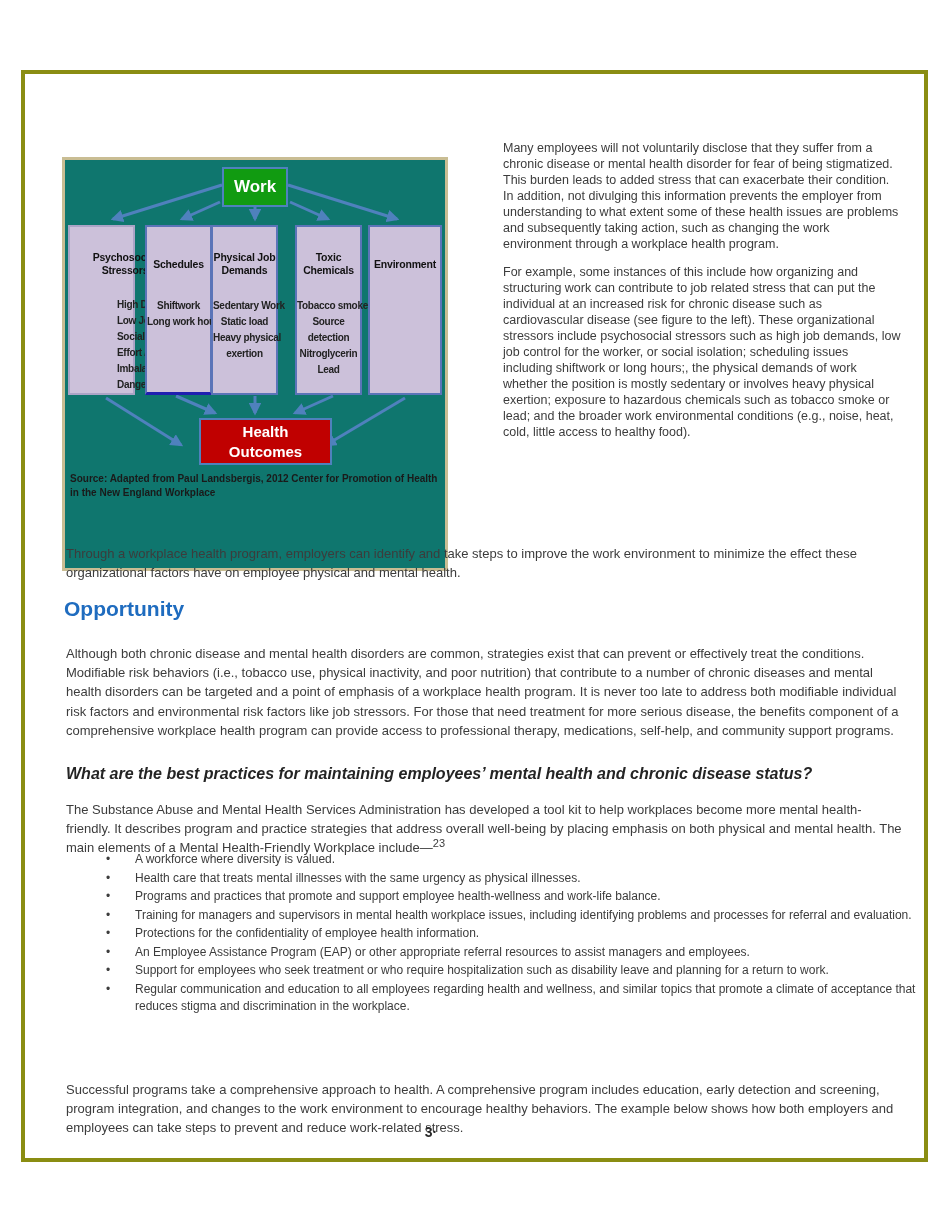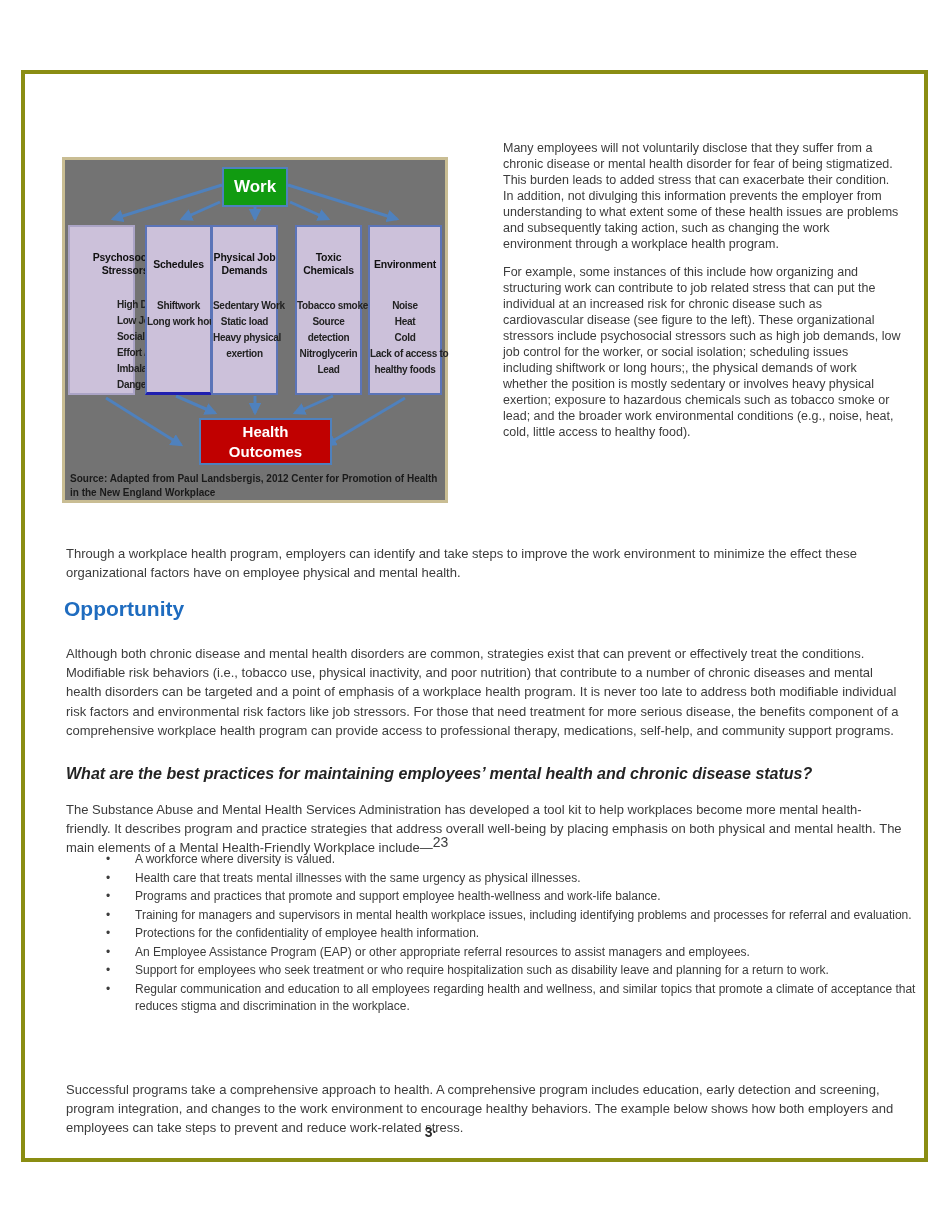--- a/index.html
+++ b/index.html
@@ -9,23 +9,23 @@
     color:var(--text,#3c3c3c);
   }
   
   .page-frame{
     position:absolute;left:21px;top:70px;width:907px;height:1092px;
     box-sizing:border-box;border:4px solid var(--page-border,#8a8d12);
     background:#fff;
   }
   
   .figure{
-    position:absolute;left:62px;top:157px;width:386px;height:346px;
+    position:absolute;left:62px;top:157px;width:386px;height:414px;
     box-sizing:border-box;border:3px solid var(--figure-border,#c9bd93);
-    background:#737373;
+    background:#0f766e;
   }
   .figure-inner{position:absolute;inset:0;}
   .figure svg.arrows{position:absolute;left:0;top:0;width:380px;height:340px;pointer-events:none;}
   .work-box{
     position:absolute;left:157px;top:7px;width:66px;height:40px;
     background:var(--work-green,#119b11);border:2px solid var(--arrow-blue,#4f81bd);
     box-sizing:border-box;display:flex;align-items:center;justify-content:center;
     color:#fff;font-weight:bold;font-size:17px;
   }
   .col{
@@ -60,21 +60,21 @@
   .opportunity-heading{
     position:absolute;left:64px;top:583px;
     font-size:21px;font-weight:bold;color:var(--heading-blue,#1f6cbf);
   }
   .although{left:66px;top:631px;width:845px;}
   .question-heading{
     position:absolute;left:66px;top:752px;width:862px;
     font-size:16px;font-weight:bold;font-style:italic;color:#242424;
   }
   .samhsa{left:66px;top:787px;width:840px;}
-  sup{font-size:14px;vertical-align:super;line-height:0;}
+  sup{font-size:11px;vertical-align:super;line-height:0;}
   ul.bullets{
     position:absolute;left:66px;top:851px;width:862px;
     margin:0;padding:0;list-style:none;font-size:12px;line-height:17.5px;
   }
   ul.bullets li{position:relative;margin:0 0 1px 40px;padding-left:29px;}
   ul.bullets li::before{content:"\2022";position:absolute;left:0;top:0;}
   .closing{left:66px;top:1067px;width:840px;}
   .page-number{
     position:absolute;left:66px;top:1124px;width:730px;text-align:center;
     font-size:14px;font-weight:bold;color:#2a2a2a;
@@ -144,27 +144,20 @@
           <div class="col-items">
             <div class="col-item">Tobacco smoke</div>
             <div class="col-item">Source</div>
             <div class="col-item">detection</div>
             <div class="col-item">Nitroglycerin</div>
             <div class="col-item">Lead</div>
           </div>
         </div>
         <div class="col" style="left: 303px; width: 74px;">
           <div class="col-title">Environment</div>
-          <div class="col-items">
-            <div class="col-item">Noise</div>
-            <div class="col-item">Heat</div>
-            <div class="col-item">Cold</div>
-            <div class="col-item">Lack of access to</div>
-            <div class="col-item">healthy foods</div>
-          </div>
         </div>
       </div>
 
     <div class="outcome-box">
         <div>Health</div>
         <div>Outcomes</div>
       </div>
 
     <div class="figure-source">Source: Adapted from Paul Landsbergis, 2012 Center for Promotion of Health in the New England Workplace</div>
   </div>

